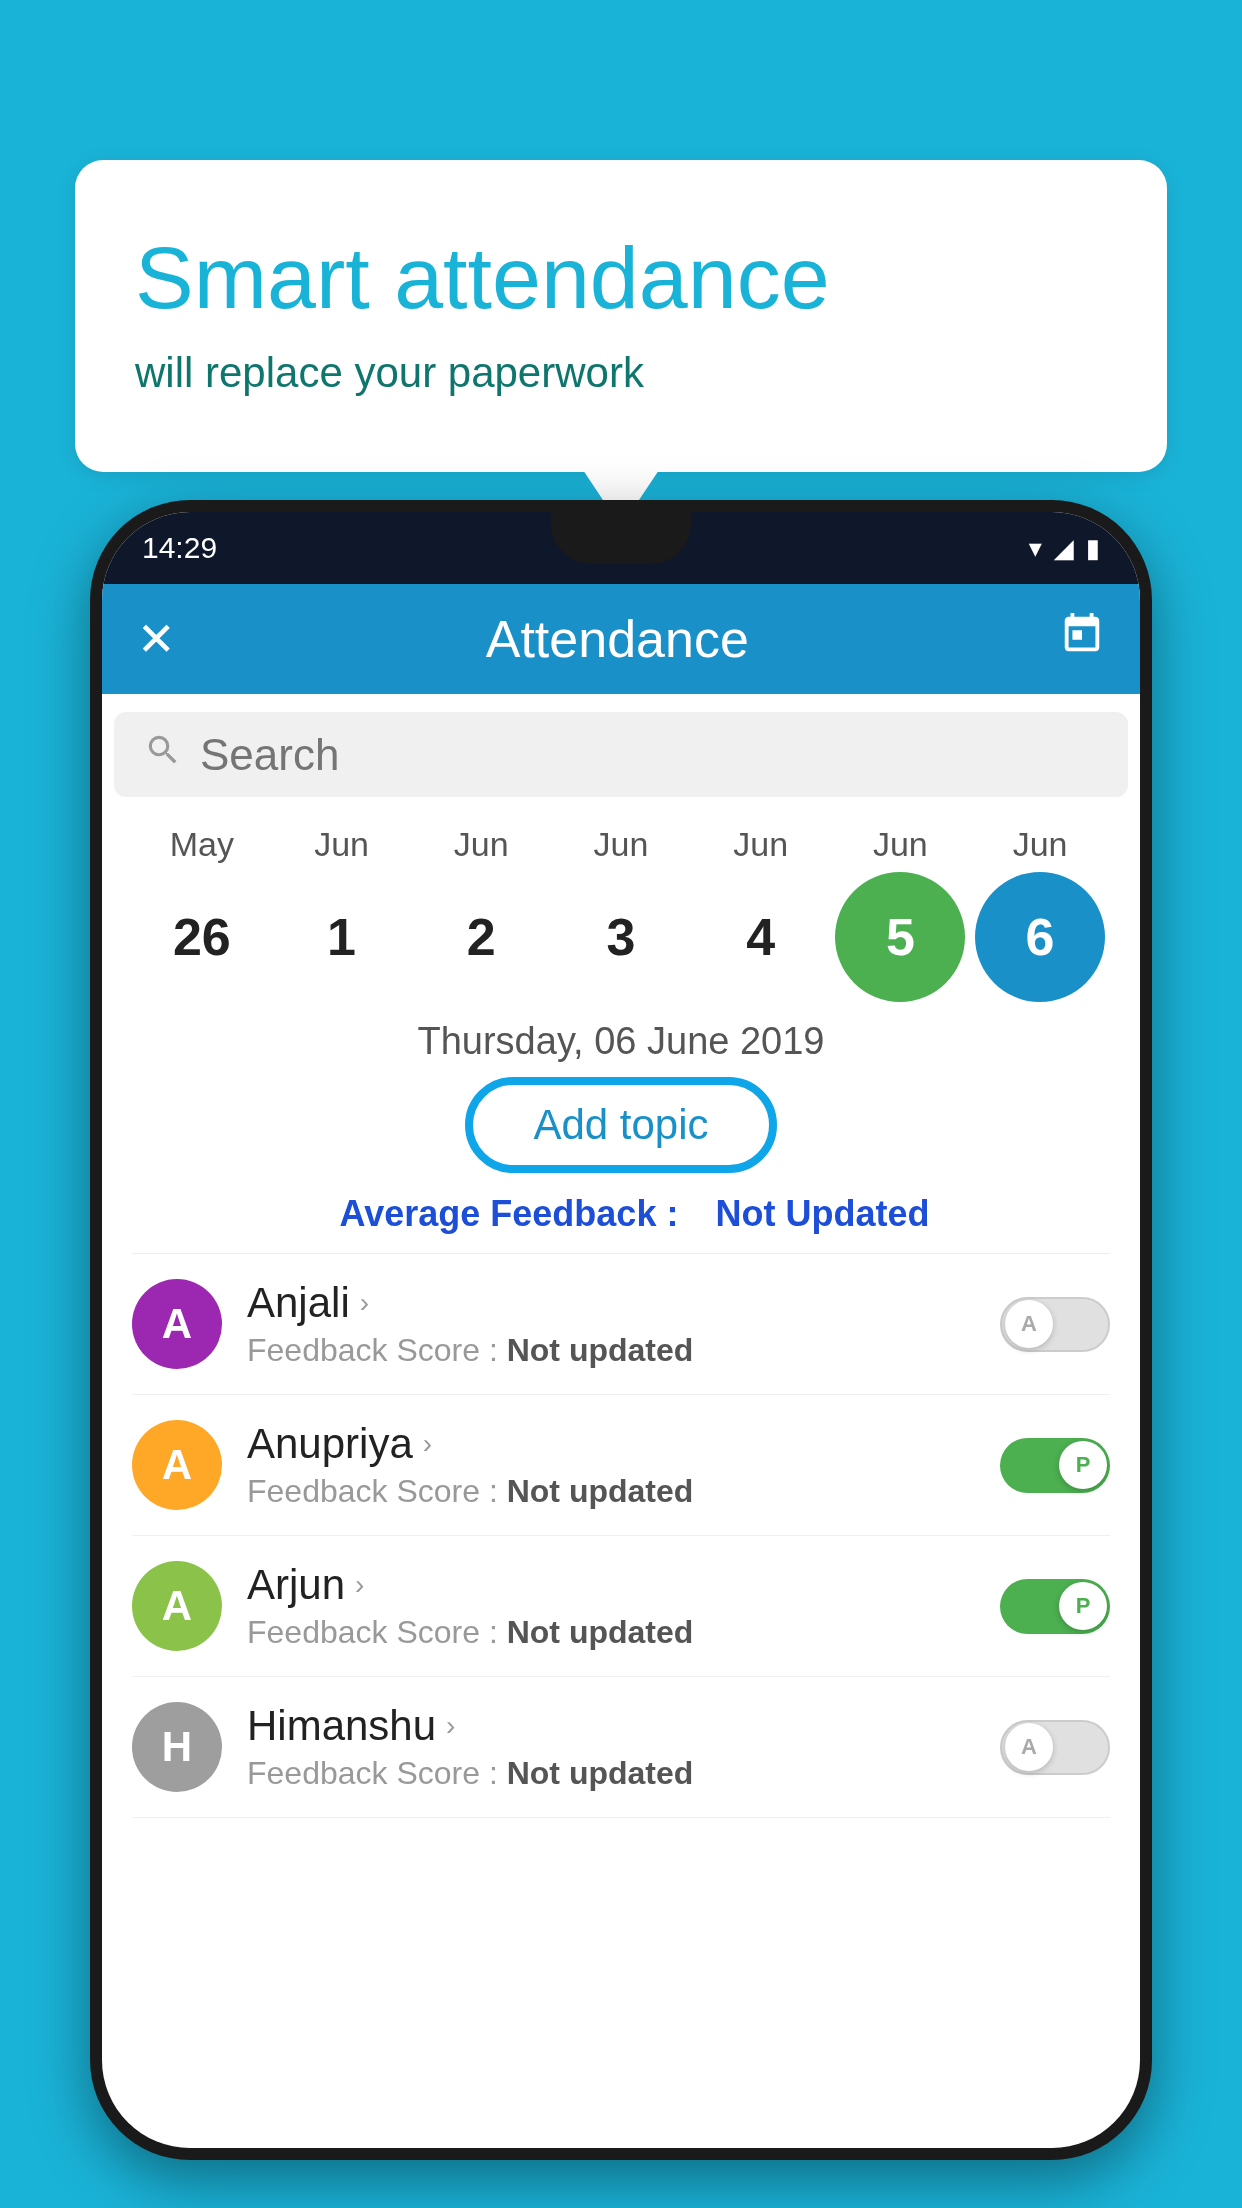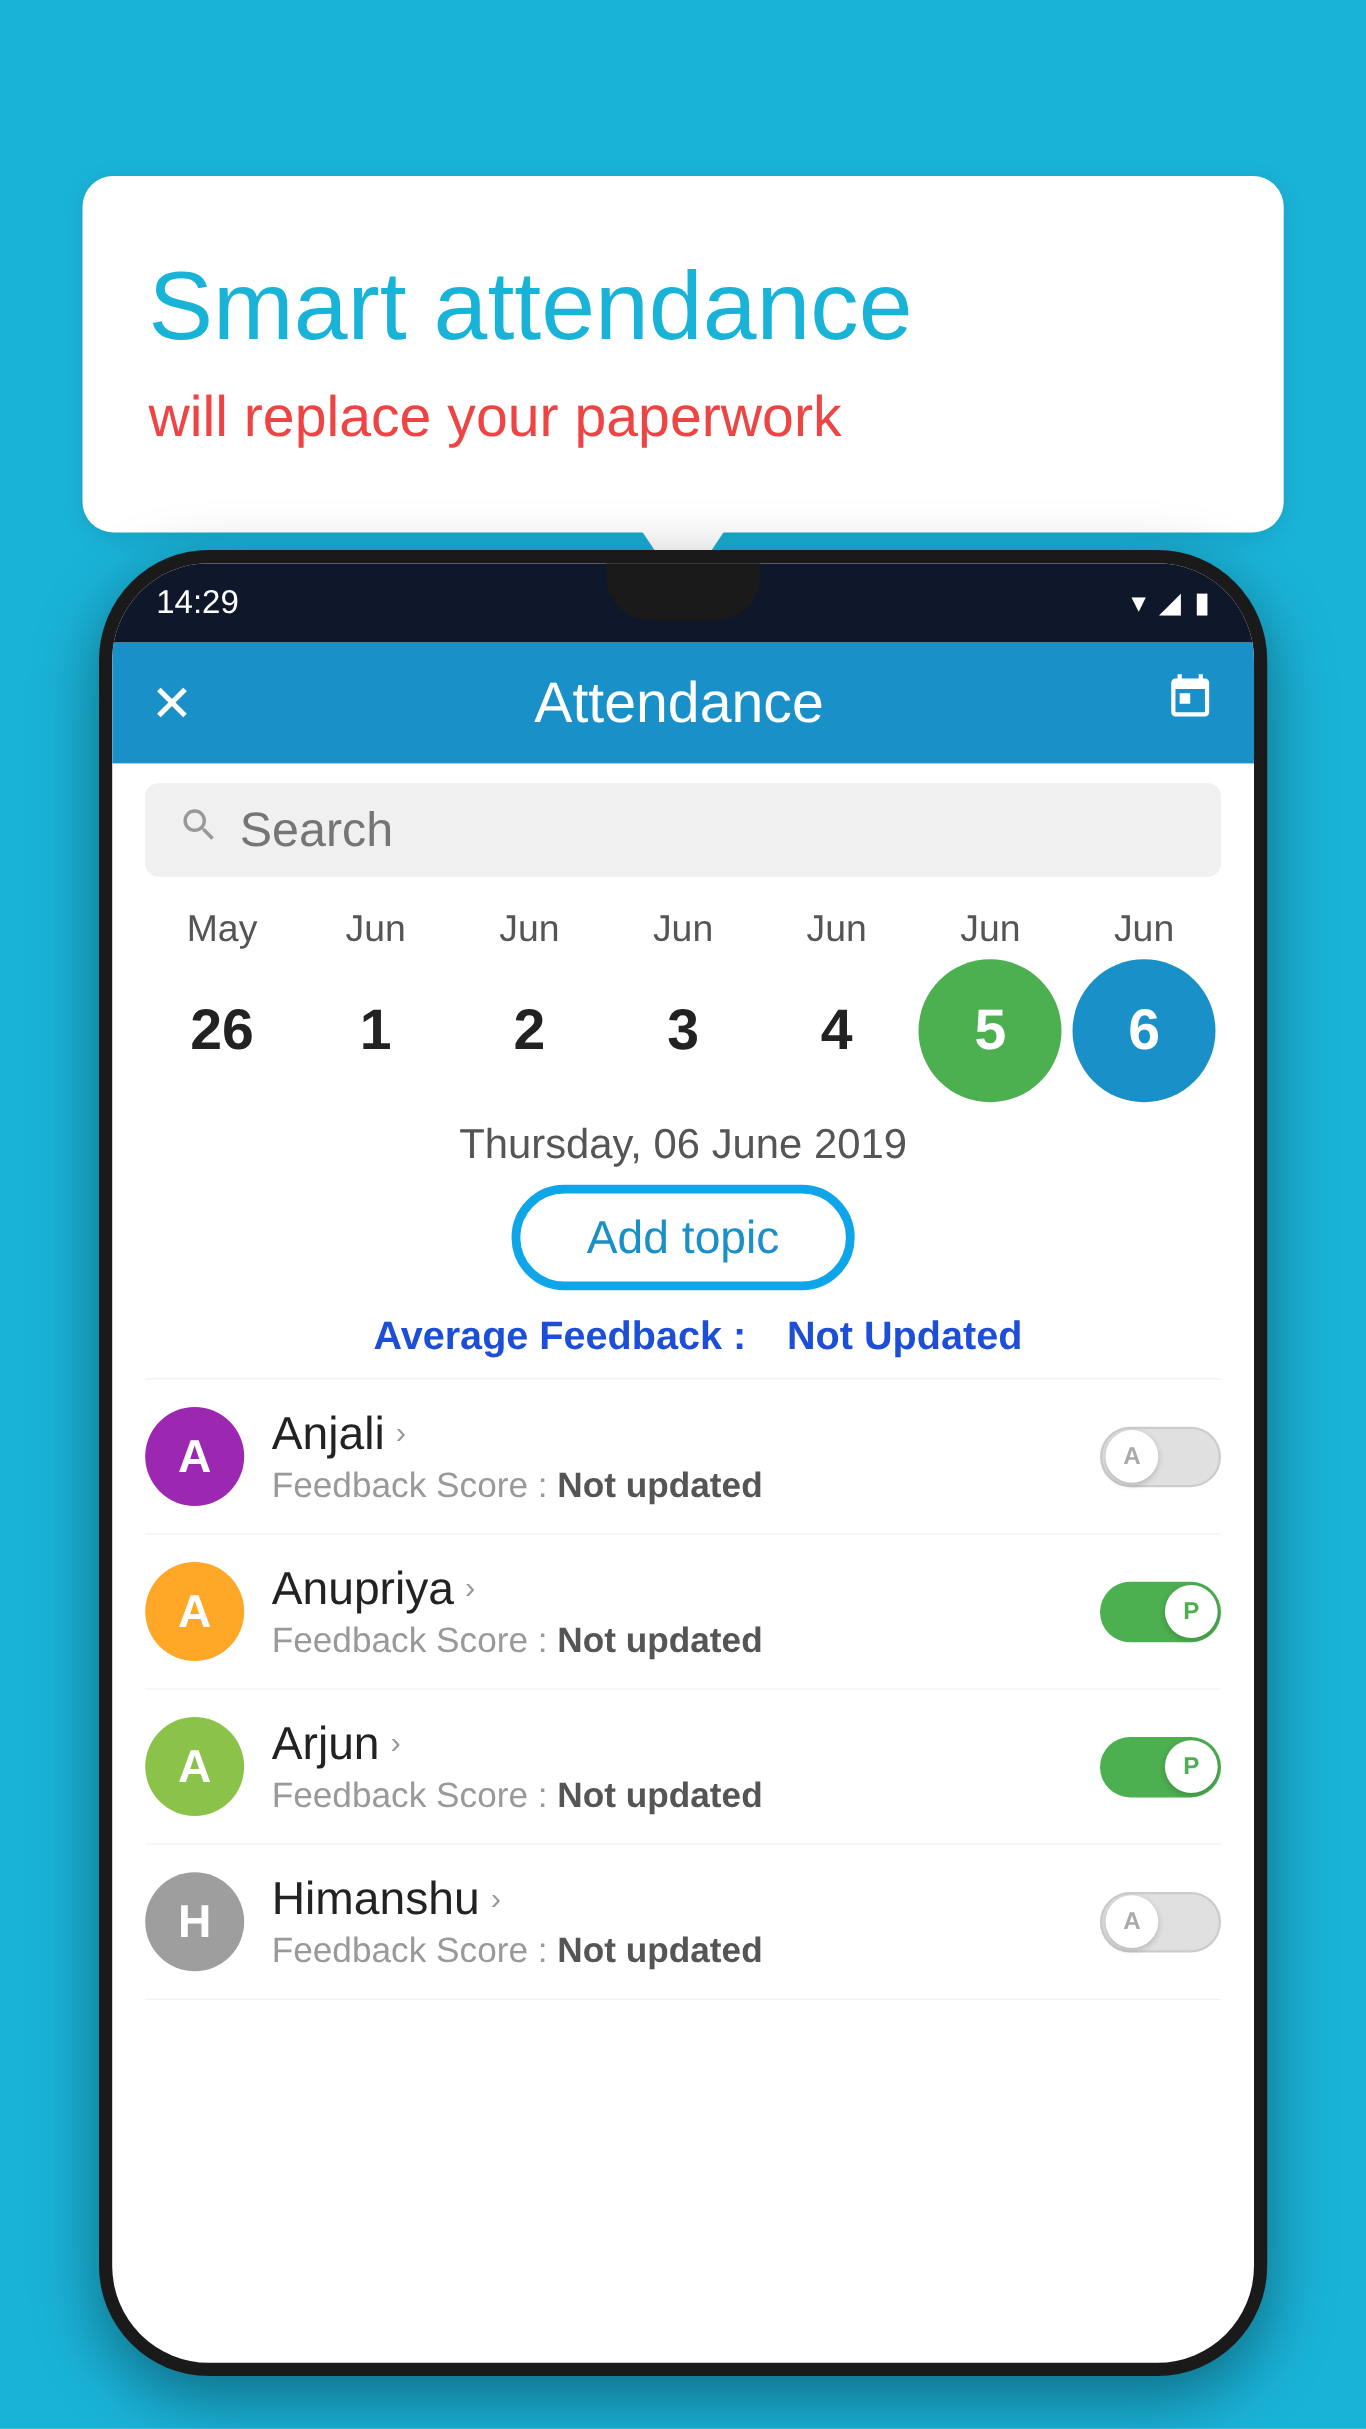--- a/index.html
+++ b/index.html
@@ -45,22 +45,22 @@
 
     .bubble-title {
       font-size: 88px;
       color: #1ab3d8;
       font-weight: 400;
       line-height: 1.1;
       margin-bottom: 22px;
     }
 
     .bubble-subtitle {
-      font-size: 52px;
-      color: #ef4444;
+      font-size: 42px;
+      color: #0f766e;
       font-weight: 300;
     }
 
     
     .phone-container {
       position: absolute;
       top: 500px;
       left: 90px;
       right: 90px;
       bottom: 0;
@@ -146,21 +146,21 @@
 
     .app-bar-icon {
       color: white;
       font-size: 46px;
       cursor: pointer;
     }
 
     
     .search-container {
       background: #f0f0f0;
-      margin: 18px 30px;
+      margin: 18px 12px;
       border-radius: 12px;
       display: flex;
       align-items: center;
       padding: 0 30px;
       height: 85px;
     }
 
     .search-icon {
       font-size: 38px;
       color: #999;

